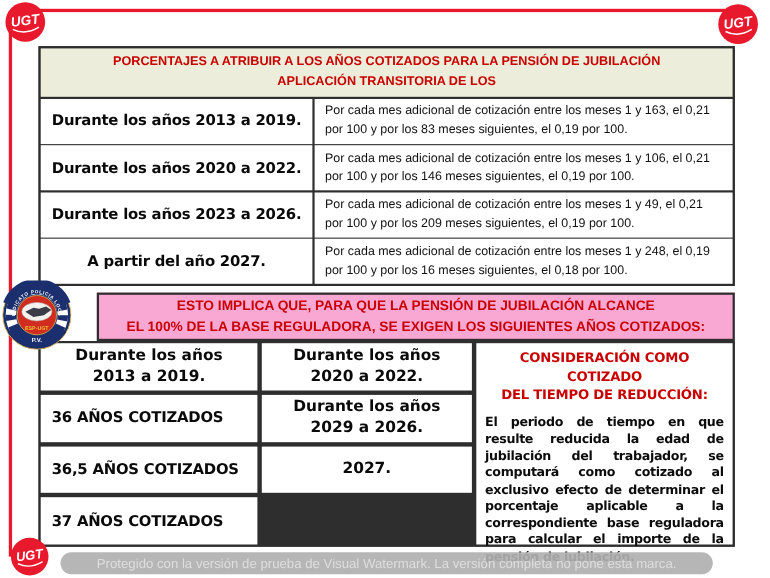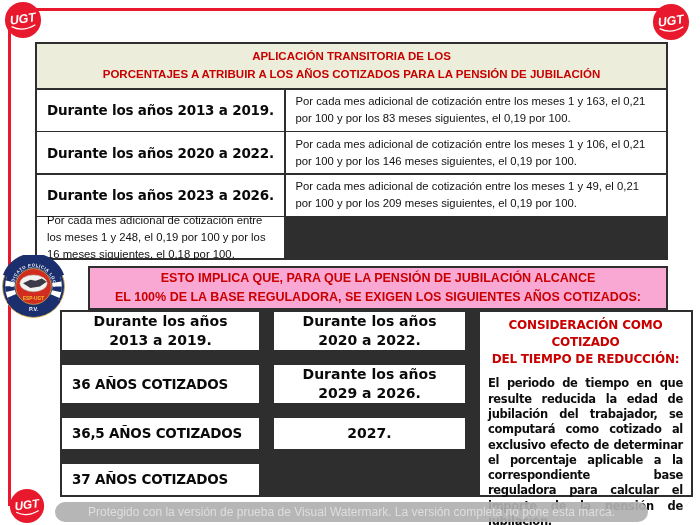--- a/index.html
+++ b/index.html
@@ -55,21 +55,21 @@
     position:absolute; left:88px; top:266px; width:580px; height:44px; box-sizing:border-box;
     background:#f9a8d4; border:2px solid #2e2e2e;
     color:#c80000; font-weight:bold; font-size:12.5px; line-height:1.55;
     display:flex; flex-direction:column; align-items:center; justify-content:center; text-align:center;
   }
 
   
   .t2 {
     position:absolute; left:35px; top:310px; width:633px; height:187px; box-sizing:border-box;
     border:2px solid #2e2e2e; background:#2e2e2e;
-    display:grid; grid-template-columns:197px 191px 1fr; grid-template-rows:repeat(4,1fr); gap:15px;margin-left:25px;
+    display:grid; grid-template-columns:197px 191px 1fr; grid-template-rows:repeat(4,1fr); gap:4px;
   }
   .t2-period {
     background:#ffffff; display:flex; flex-direction:column; align-items:center; justify-content:center;
     font-family:"DejaVu Sans", sans-serif; font-weight:bold; font-size:14px; line-height:1.35;
     text-align:center; color:#0a0a0a;
   }
   .t2-years {
     background:#ffffff; display:flex; align-items:center; padding-left:10px;
     font-family:"DejaVu Sans", sans-serif; font-weight:bold; font-size:13.5px;
     letter-spacing:-0.2px; color:#0a0a0a;
@@ -122,39 +122,40 @@
       <path d="M 8 27 Q 20 33 33 25" stroke="#ffffff" stroke-width="1.4" fill="none"></path>
     </svg>
   </div>
 
   <div class="title-bar">
     <span>JUBILACIÓN ANTICIPADA PARA POLICÍA LOCAL</span>
   </div>
 
   <div class="t1">
     <div class="t1-header">
+      <span>PORCENTAJES A ATRIBUIR A LOS AÑOS COTIZADOS PARA LA PENSIÓN DE JUBILACIÓN</span>
       <span>APLICACIÓN TRANSITORIA DE LOS</span>
-      <span>PORCENTAJES A ATRIBUIR A LOS AÑOS COTIZADOS PARA LA PENSIÓN DE JUBILACIÓN</span>
     </div>
 
     <div class="t1-period">Durante los años 2013 a 2019.</div>
     <div class="t1-detail">
         <span>Por cada mes adicional de cotización entre los meses 1 y 163, el 0,21 por 100 y por los 83 meses siguientes, el 0,19 por 100.</span>
       </div>
 
     <div class="t1-period">Durante los años 2020 a 2022.</div>
     <div class="t1-detail">
         <span>Por cada mes adicional de cotización entre los meses 1 y 106, el 0,21 por 100 y por los 146 meses siguientes, el 0,19 por 100.</span>
       </div>
 
     <div class="t1-period">Durante los años 2023 a 2026.</div>
     <div class="t1-detail">
         <span>Por cada mes adicional de cotización entre los meses 1 y 49, el 0,21 por 100 y por los 209 meses siguientes, el 0,19 por 100.</span>
       </div>
 
+    <div class="t1-period">A partir del año 2027.</div>
     <div class="t1-detail">
         <span>Por cada mes adicional de cotización entre los meses 1 y 248, el 0,19 por 100 y por los 16 meses siguientes, el 0,18 por 100.</span>
       </div>
   </div>
 
   <div class="banner2">
     <span>ESTO IMPLICA QUE, PARA QUE LA PENSIÓN DE JUBILACIÓN ALCANCE</span>
     <span>EL 100% DE LA BASE REGULADORA, SE EXIGEN LOS SIGUIENTES AÑOS COTIZADOS:</span>
   </div>
 

